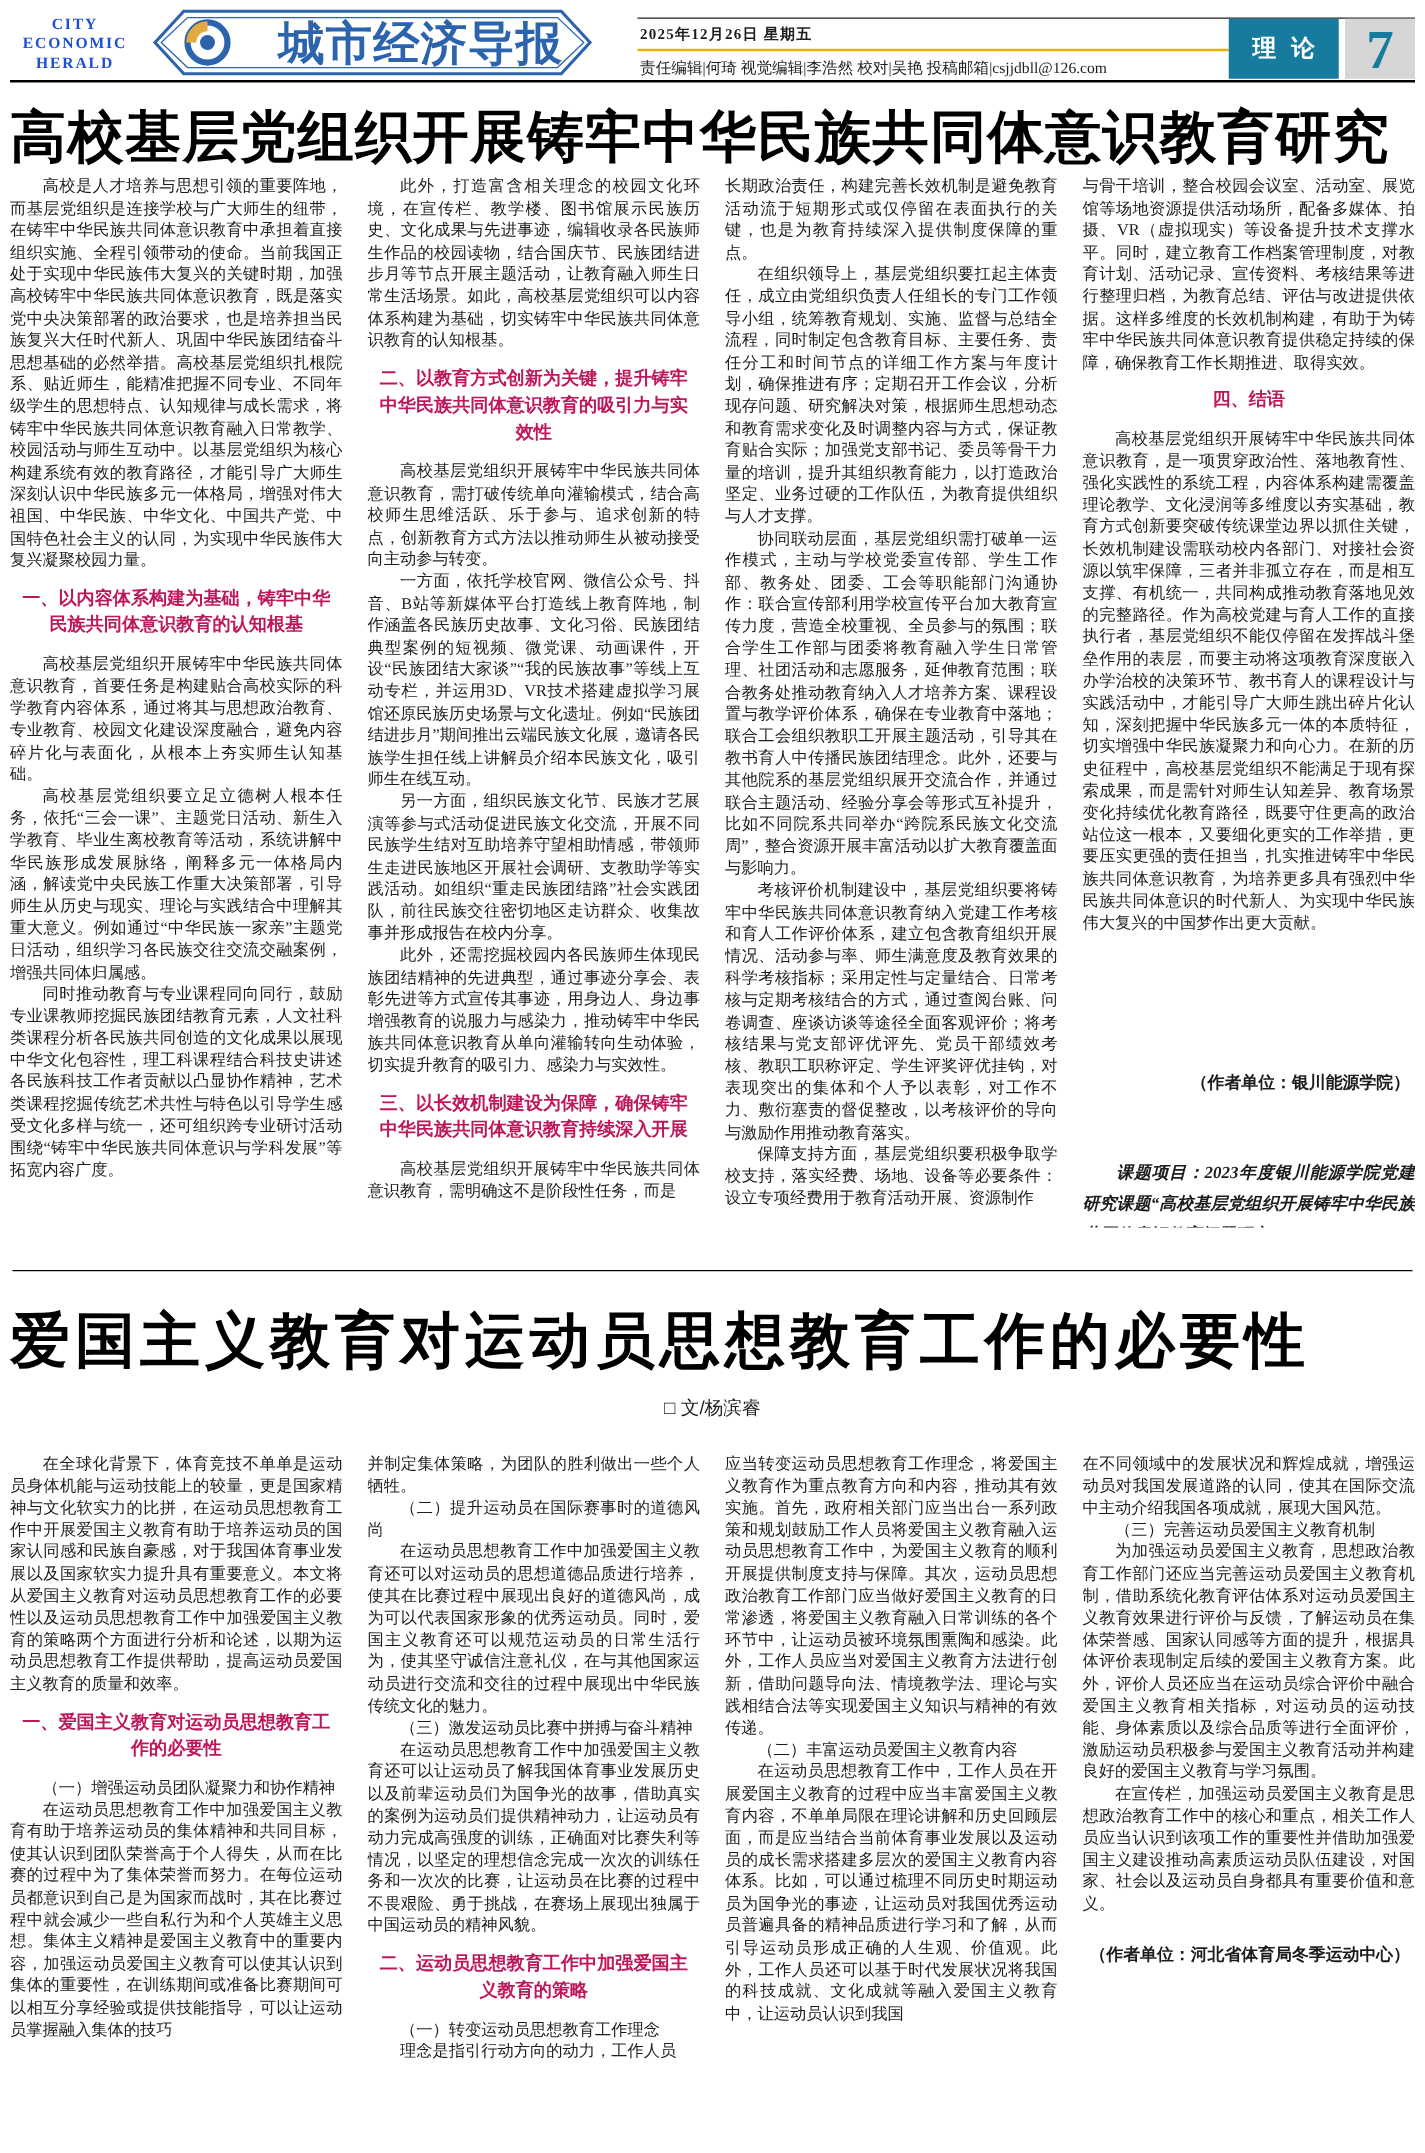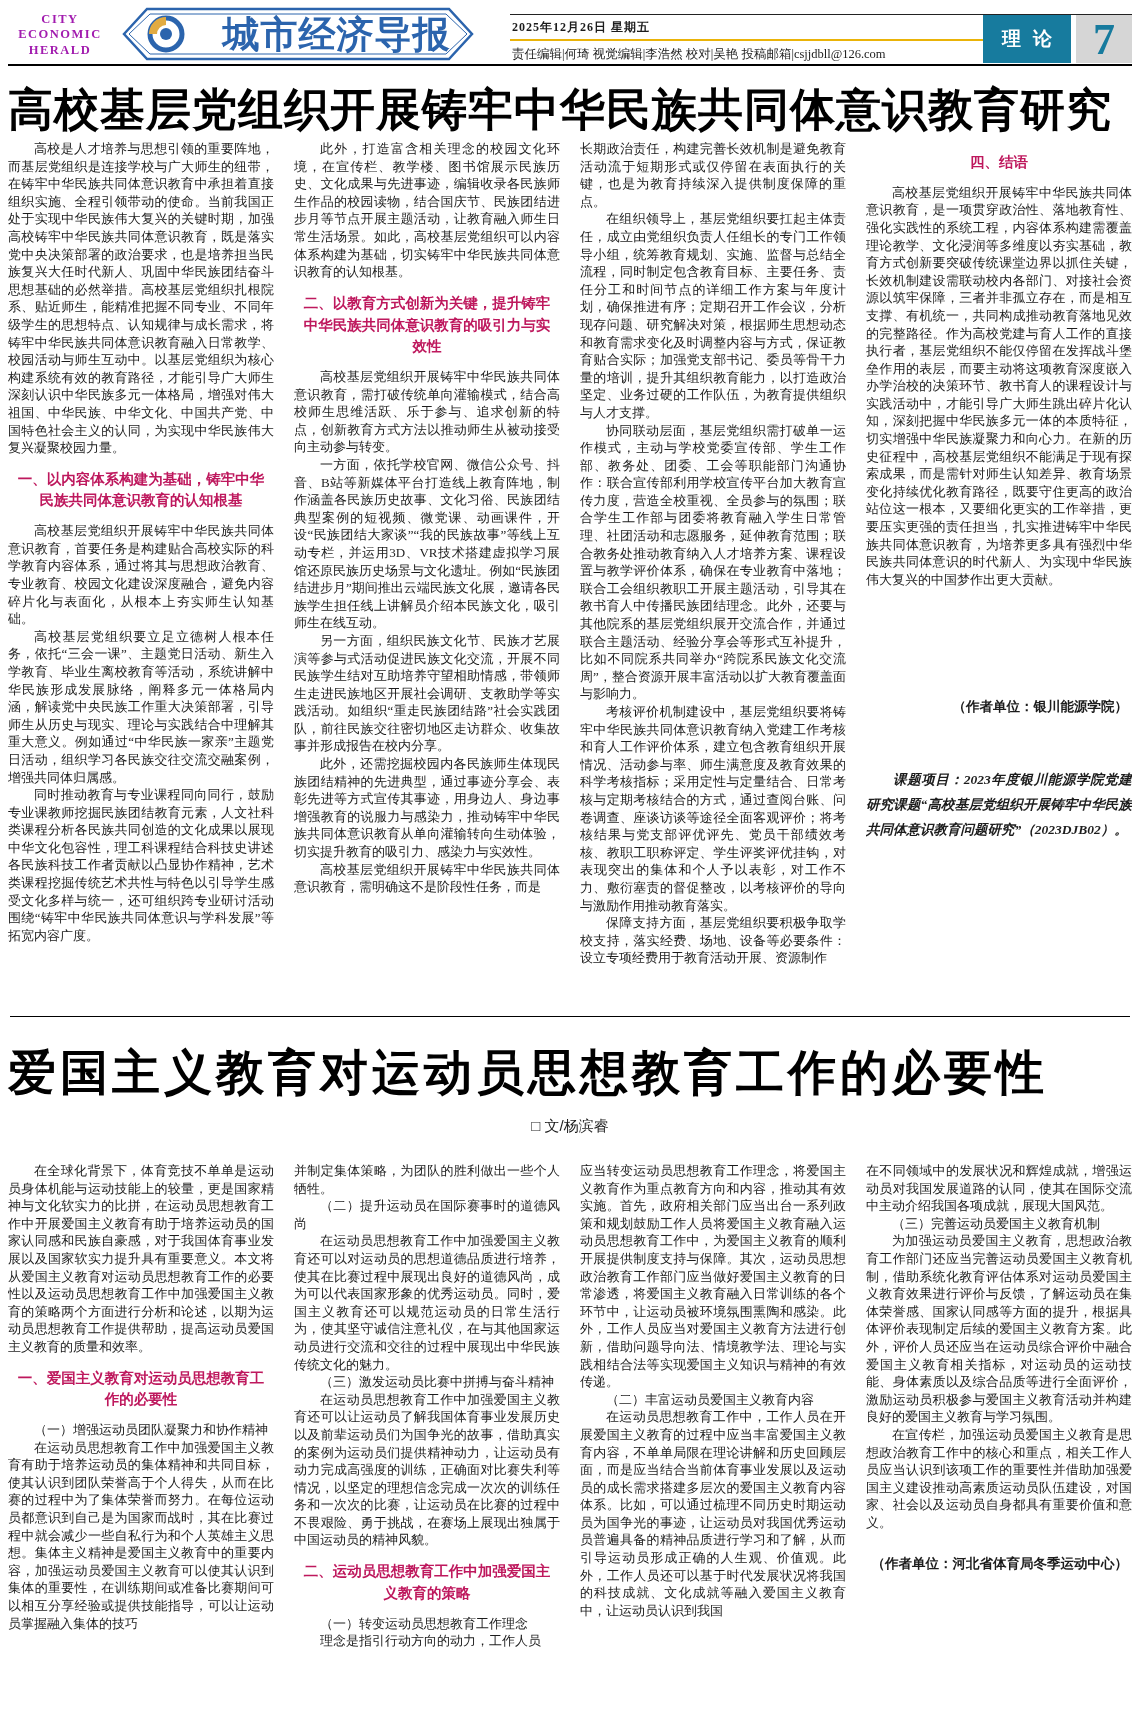--- a/index.html
+++ b/index.html
@@ -3,21 +3,21 @@
 <meta charset="utf-8">
 <style>
   :root{ --teal:#177b9e; --logo-blue:#2b64ad; --ink:#1c1c1c; }
   *{box-sizing:border-box;}
   body{margin:0;background:#ffffff;font-family:"Liberation Serif","DejaVu Serif",serif;color:var(--ink);}
   .page{width:1140px;height:1722px;overflow:hidden;position:relative;background:#fff;padding:0 8px;}
 
   
   .masthead{display:flex;align-items:stretch;height:66px;padding-top:6px;border-bottom:2px solid #000;}
   .m-english{width:104px;align-self:center;text-align:center;font-weight:bold;font-size:12.5px;
-             line-height:1.25;color:#a21caf;letter-spacing:1.5px;white-space:pre-line;
+             line-height:1.25;color:#1d4ed8;letter-spacing:1.5px;white-space:pre-line;
              font-family:"Liberation Serif",serif;}
   .m-logo{position:relative;width:372px;height:56px;flex:none;}
   .m-logo svg.hex{position:absolute;inset:0;width:100%;height:100%;}
   .logo-row{position:absolute;inset:0;display:flex;align-items:center;justify-content:center;gap:9px;}
   .paper-name{font-size:37px;font-weight:900;color:var(--logo-blue);letter-spacing:1px;
               font-family:"Liberation Sans","DejaVu Sans",sans-serif;line-height:1;margin-left:28px;}
   .mast-mid{flex:1;display:flex;align-self:flex-start;margin:8px 0 0 26px;border-top:1px solid #222;height:48px;}
   .mast-center{flex:1;display:flex;flex-direction:column;min-width:0;}
   .m-date{font-size:12px;padding:4px 2px 3px;border-bottom:2px solid #eab308;letter-spacing:1px;font-weight:bold;}
   .m-staff{font-size:12.5px;padding:5px 2px 0;white-space:nowrap;overflow:hidden;}
@@ -98,30 +98,32 @@
           <p class="para">高校基层党组织要立足立德树人根本任务，依托“三会一课”、主题党日活动、新生入学教育、毕业生离校教育等活动，系统讲解中华民族形成发展脉络，阐释多元一体格局内涵，解读党中央民族工作重大决策部署，引导师生从历史与现实、理论与实践结合中理解其重大意义。例如通过“中华民族一家亲”主题党日活动，组织学习各民族交往交流交融案例，增强共同体归属感。</p>
           <p class="para">同时推动教育与专业课程同向同行，鼓励专业课教师挖掘民族团结教育元素，人文社科类课程分析各民族共同创造的文化成果以展现中华文化包容性，理工科课程结合科技史讲述各民族科技工作者贡献以凸显协作精神，艺术类课程挖掘传统艺术共性与特色以引导学生感受文化多样与统一，还可组织跨专业研讨活动围绕“铸牢中华民族共同体意识与学科发展”等拓宽内容广度。</p>
         </div>
       <div class="col">
           <p class="para">此外，打造富含相关理念的校园文化环境，在宣传栏、教学楼、图书馆展示民族历史、文化成果与先进事迹，编辑收录各民族师生作品的校园读物，结合国庆节、民族团结进步月等节点开展主题活动，让教育融入师生日常生活场景。如此，高校基层党组织可以内容体系构建为基础，切实铸牢中华民族共同体意识教育的认知根基。</p>
           <h3 class="sec-head">二、以教育方式创新为关键，提升铸牢中华民族共同体意识教育的吸引力与实效性</h3>
           <p class="para">高校基层党组织开展铸牢中华民族共同体意识教育，需打破传统单向灌输模式，结合高校师生思维活跃、乐于参与、追求创新的特点，创新教育方式方法以推动师生从被动接受向主动参与转变。</p>
           <p class="para">一方面，依托学校官网、微信公众号、抖音、B站等新媒体平台打造线上教育阵地，制作涵盖各民族历史故事、文化习俗、民族团结典型案例的短视频、微党课、动画课件，开设“民族团结大家谈”“我的民族故事”等线上互动专栏，并运用3D、VR技术搭建虚拟学习展馆还原民族历史场景与文化遗址。例如“民族团结进步月”期间推出云端民族文化展，邀请各民族学生担任线上讲解员介绍本民族文化，吸引师生在线互动。</p>
           <p class="para">另一方面，组织民族文化节、民族才艺展演等参与式活动促进民族文化交流，开展不同民族学生结对互助培养守望相助情感，带领师生走进民族地区开展社会调研、支教助学等实践活动。如组织“重走民族团结路”社会实践团队，前往民族交往密切地区走访群众、收集故事并形成报告在校内分享。</p>
           <p class="para">此外，还需挖掘校园内各民族师生体现民族团结精神的先进典型，通过事迹分享会、表彰先进等方式宣传其事迹，用身边人、身边事增强教育的说服力与感染力，推动铸牢中华民族共同体意识教育从单向灌输转向生动体验，切实提升教育的吸引力、感染力与实效性。</p>
+          <h3 class="sec-head">三、以长效机制建设为保障，确保铸牢中华民族共同体意识教育持续深入开展</h3>
           <p class="para">高校基层党组织开展铸牢中华民族共同体意识教育，需明确这不是阶段性任务，而是</p>
         </div>
       <div class="col">
           <p class="para cont">长期政治责任，构建完善长效机制是避免教育活动流于短期形式或仅停留在表面执行的关键，也是为教育持续深入提供制度保障的重点。</p>
           <p class="para">在组织领导上，基层党组织要扛起主体责任，成立由党组织负责人任组长的专门工作领导小组，统筹教育规划、实施、监督与总结全流程，同时制定包含教育目标、主要任务、责任分工和时间节点的详细工作方案与年度计划，确保推进有序；定期召开工作会议，分析现存问题、研究解决对策，根据师生思想动态和教育需求变化及时调整内容与方式，保证教育贴合实际；加强党支部书记、委员等骨干力量的培训，提升其组织教育能力，以打造政治坚定、业务过硬的工作队伍，为教育提供组织与人才支撑。</p>
           <p class="para">协同联动层面，基层党组织需打破单一运作模式，主动与学校党委宣传部、学生工作部、教务处、团委、工会等职能部门沟通协作：联合宣传部利用学校宣传平台加大教育宣传力度，营造全校重视、全员参与的氛围；联合学生工作部与团委将教育融入学生日常管理、社团活动和志愿服务，延伸教育范围；联合教务处推动教育纳入人才培养方案、课程设置与教学评价体系，确保在专业教育中落地；联合工会组织教职工开展主题活动，引导其在教书育人中传播民族团结理念。此外，还要与其他院系的基层党组织展开交流合作，并通过联合主题活动、经验分享会等形式互补提升，比如不同院系共同举办“跨院系民族文化交流周”，整合资源开展丰富活动以扩大教育覆盖面与影响力。</p>
           <p class="para">考核评价机制建设中，基层党组织要将铸牢中华民族共同体意识教育纳入党建工作考核和育人工作评价体系，建立包含教育组织开展情况、活动参与率、师生满意度及教育效果的科学考核指标；采用定性与定量结合、日常考核与定期考核结合的方式，通过查阅台账、问卷调查、座谈访谈等途径全面客观评价；将考核结果与党支部评优评先、党员干部绩效考核、教职工职称评定、学生评奖评优挂钩，对表现突出的集体和个人予以表彰，对工作不力、敷衍塞责的督促整改，以考核评价的导向与激励作用推动教育落实。</p>
           <p class="para">保障支持方面，基层党组织要积极争取学校支持，落实经费、场地、设备等必要条件：设立专项经费用于教育活动开展、资源制作</p>
         </div>
       <div class="col">
+          <p class="para cont">与骨干培训，整合校园会议室、活动室、展览馆等场地资源提供活动场所，配备多媒体、拍摄、VR（虚拟现实）等设备提升技术支撑水平。同时，建立教育工作档案管理制度，对教育计划、活动记录、宣传资料、考核结果等进行整理归档，为教育总结、评估与改进提供依据。这样多维度的长效机制构建，有助于为铸牢中华民族共同体意识教育提供稳定持续的保障，确保教育工作长期推进、取得实效。</p>
           <h3 class="sec-head">四、结语</h3>
           <p class="para">高校基层党组织开展铸牢中华民族共同体意识教育，是一项贯穿政治性、落地教育性、强化实践性的系统工程，内容体系构建需覆盖理论教学、文化浸润等多维度以夯实基础，教育方式创新要突破传统课堂边界以抓住关键，长效机制建设需联动校内各部门、对接社会资源以筑牢保障，三者并非孤立存在，而是相互支撑、有机统一，共同构成推动教育落地见效的完整路径。作为高校党建与育人工作的直接执行者，基层党组织不能仅停留在发挥战斗堡垒作用的表层，而要主动将这项教育深度嵌入办学治校的决策环节、教书育人的课程设计与实践活动中，才能引导广大师生跳出碎片化认知，深刻把握中华民族多元一体的本质特征，切实增强中华民族凝聚力和向心力。在新的历史征程中，高校基层党组织不能满足于现有探索成果，而是需针对师生认知差异、教育场景变化持续优化教育路径，既要守住更高的政治站位这一根本，又要细化更实的工作举措，更要压实更强的责任担当，扎实推进铸牢中华民族共同体意识教育，为培养更多具有强烈中华民族共同体意识的时代新人、为实现中华民族伟大复兴的中国梦作出更大贡献。</p>
           <p class="author-note">（作者单位：银川能源学院）</p>
           <p class="project-note">课题项目：2023年度银川能源学院党建研究课题“高校基层党组织开展铸牢中华民族共同体意识教育问题研究”（2023DJB02）。</p>
         </div>
     </div>
   </div>
 
   <hr class="divider">
 

